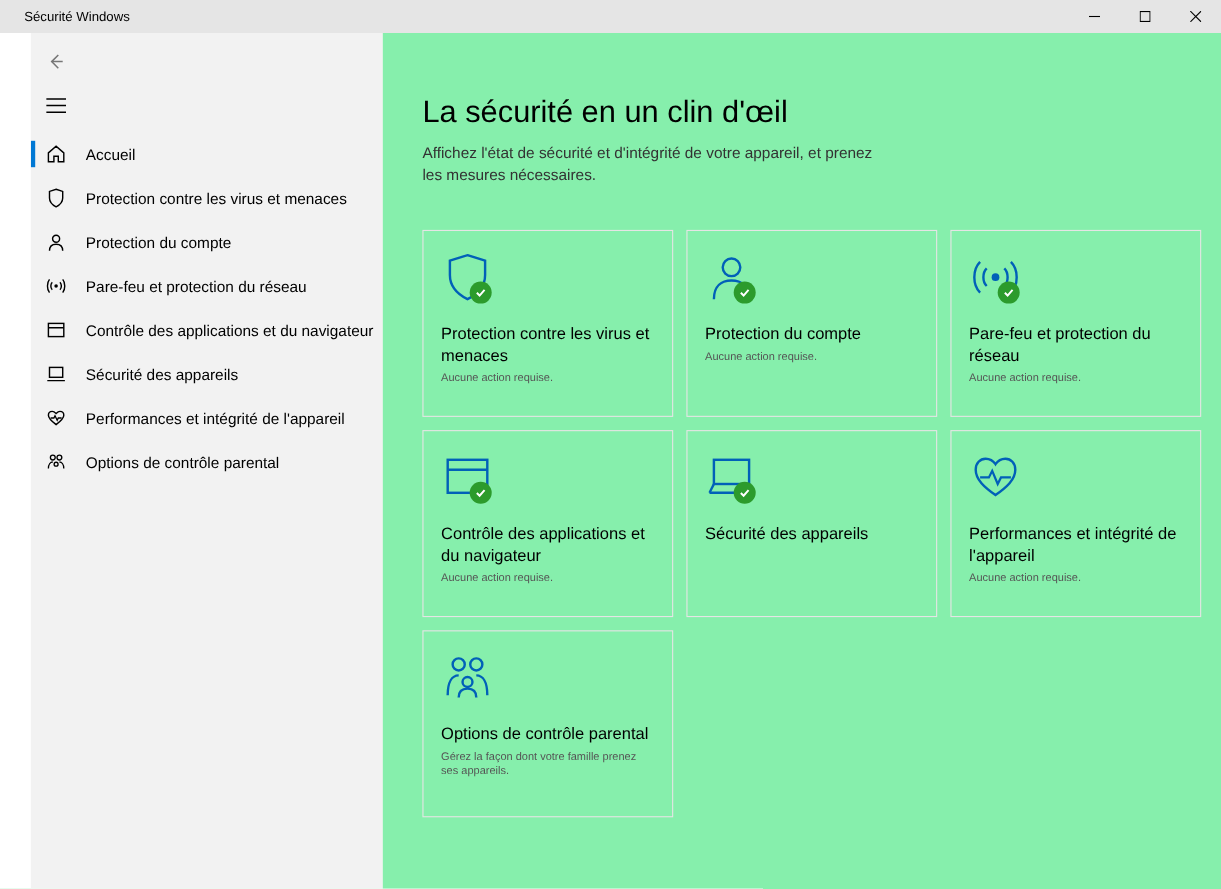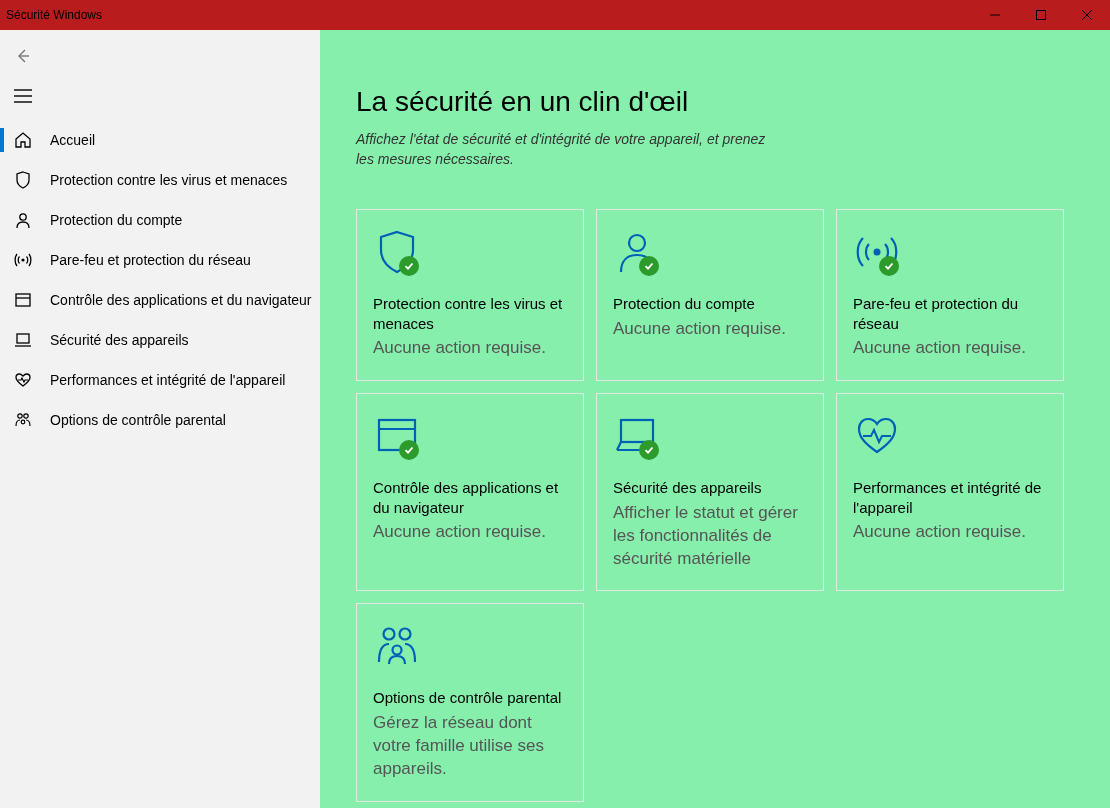--- a/index.html
+++ b/index.html
@@ -14,40 +14,41 @@
     overflow: hidden;
     display: flex;
     flex-direction: column;
   }
   
   .titlebar {
     height: 30px;
     display: flex;
     align-items: center;
     justify-content: space-between;
-    padding-left: 6px;
+    padding-left: 22px;
     font-size: 12px;
-    background: #b91c1c;
+    background: #e5e5e5;
   }
   .titlebar-left { display: flex; align-items: center; gap: 6px; }
   .window-controls { display: flex; }
   .window-btn {
     width: 46px; height: 30px;
     display: flex; align-items: center; justify-content: center;
     font-family: "Segoe MDL2 Assets", sans-serif;
     font-size: 10px;
   }
   .window-btn svg { display:block; }
   
   .app-body { flex:1; display:flex; overflow:hidden; }
   .sidebar {
     width: 320px;
     background: #f2f2f2;
     display: flex;
     flex-direction: column;
+    margin-left: 28px;
   }
   .sidebar-top { padding: 6px 0 4px 0; }
   .back-btn, .hamburger-btn {
     width: 46px; height: 40px;
     display:flex; align-items:center; justify-content:center;
   }
   .nav-list { flex:1; overflow:auto; }
   .nav-item {
     display:flex; align-items:center;
     height:40px;
@@ -79,21 +80,20 @@
     font-size: 28px;
     font-weight: 400;
     margin: 0 0 12px 0;
   }
   .page-subtitle {
     font-size:14px;
     color:#333;
     margin: 0 0 40px 0;
     max-width: 420px;
     line-height:1.4;
-    font-style:italic;
   }
   .cards {
     display:grid;
     grid-template-columns: repeat(3, 228px);
     gap: 12px;
   }
   .card {
     border:1px solid #e5e5e5;
     padding: 18px 16px 20px 16px;
     min-height: 170px;
@@ -113,21 +113,21 @@
     display:flex; align-items:center; justify-content:center;
   }
   .check-badge svg { display:block; }
   .card-title {
     font-size:15px;
     font-weight:400;
     margin:0 0 4px 0;
     line-height:1.3;
   }
   .card-desc {
-    font-size:17px;
+    font-size:10px;
     color:#555;
     margin:0;
     line-height:1.35;
   }
 </style>
 </head>
 <body>
 
 <div class="titlebar">
   <div class="titlebar-left">
@@ -339,21 +339,20 @@
               <path d="M8 30 L4 38" stroke="#0160b8" stroke-width="2.2"></path>
               <path d="M40 30 L44 38" stroke="#0160b8" stroke-width="2.2"></path>
             </svg>
           <span class="check-badge">
               <svg width="12" height="12" viewBox="0 0 12 12">
                 <path d="M2.5 6.2 L5 8.7 L9.5 3.5" fill="none" stroke="#fff" stroke-width="1.8"></path>
               </svg>
             </span>
         </div>
         <p class="card-title">Sécurité des appareils</p>
-        <p class="card-desc">Afficher le statut et gérer les fonctionnalités de sécurité matérielle</p>
       </div>
 
       <div class="card">
         <div class="card-icon">
           <svg width="48" height="48" viewBox="0 0 48 48">
               <path d="M24 40 C14 33 6 26 6 17 C6 11 10 7 15 7 C19 7 22 9 24 12 C26 9 29 7 33 7 C38 7 42 11 42 17 C42 26 34 33 24 40 Z" fill="none" stroke="#0160b8" stroke-width="2.2"></path>
               <path d="M10 24 L18 24 L21 18 L26 30 L29 24 L38 24" fill="none" stroke="#0160b8" stroke-width="2"></path>
             </svg>
         </div>
         <p class="card-title">Performances et intégrité de l'appareil</p>
@@ -365,18 +364,18 @@
           <svg width="48" height="48" viewBox="0 0 48 48">
               <circle cx="16" cy="12" r="5.5" fill="none" stroke="#0160b8" stroke-width="2.2"></circle>
               <circle cx="32" cy="12" r="5.5" fill="none" stroke="#0160b8" stroke-width="2.2"></circle>
               <circle cx="24" cy="28" r="4.5" fill="none" stroke="#0160b8" stroke-width="2.2"></circle>
               <path d="M6 40 C6 28 10 22 16 22" fill="none" stroke="#0160b8" stroke-width="2.2"></path>
               <path d="M42 40 C42 28 38 22 32 22" fill="none" stroke="#0160b8" stroke-width="2.2"></path>
               <path d="M16 42 C16 36 19 34 24 34 C29 34 32 36 32 42" fill="none" stroke="#0160b8" stroke-width="2.2"></path>
             </svg>
         </div>
         <p class="card-title">Options de contrôle parental</p>
-        <p class="card-desc">Gérez la réseau dont votre famille utilise ses appareils.</p>
+        <p class="card-desc">Gérez la façon dont votre famille prenez ses appareils.</p>
       </div>
 
     </div>
   </div>
 </div>
 
 </body></html>

